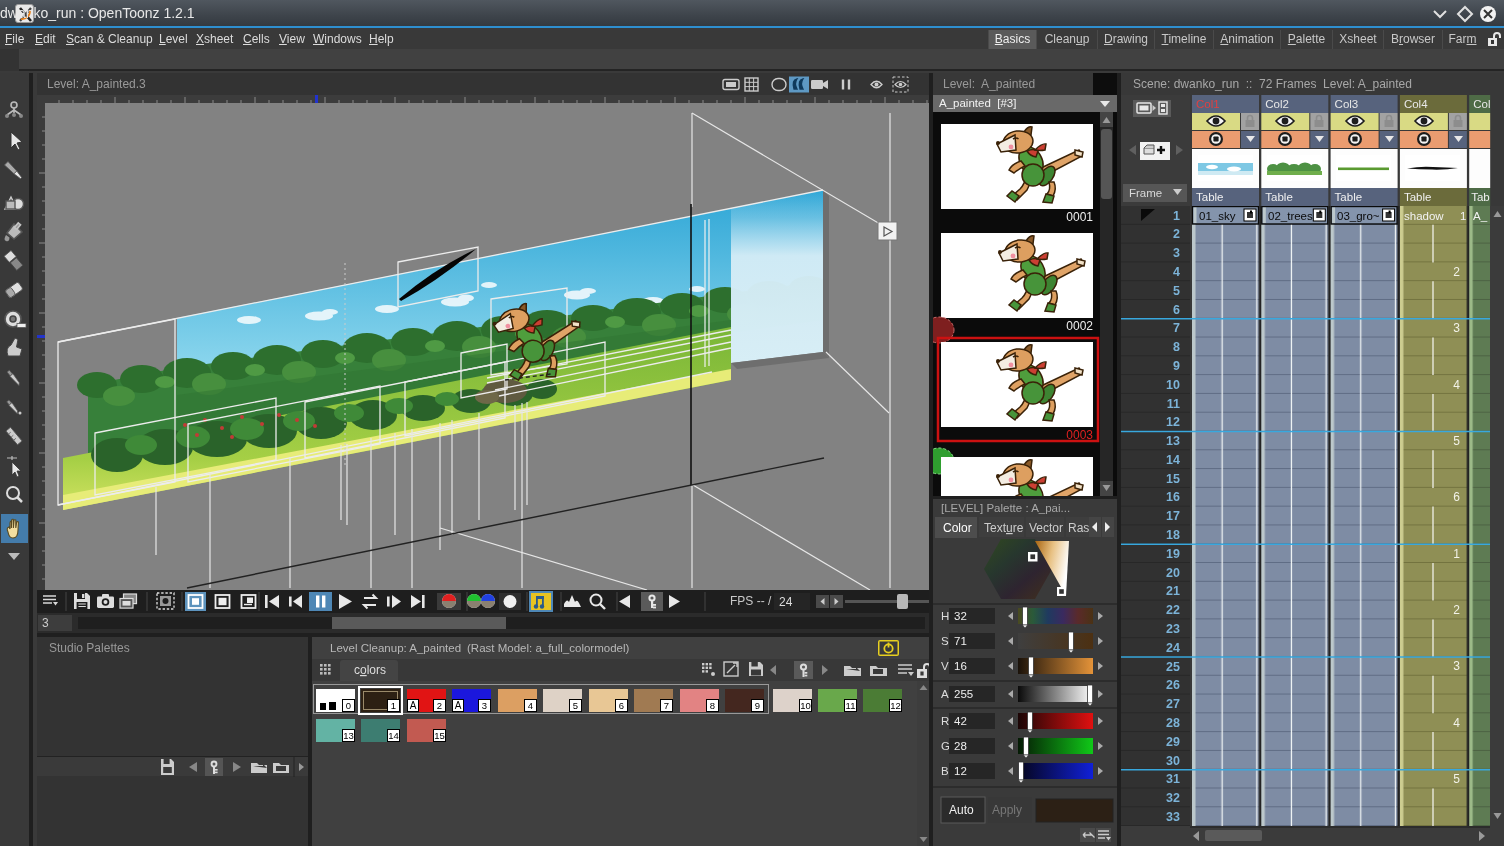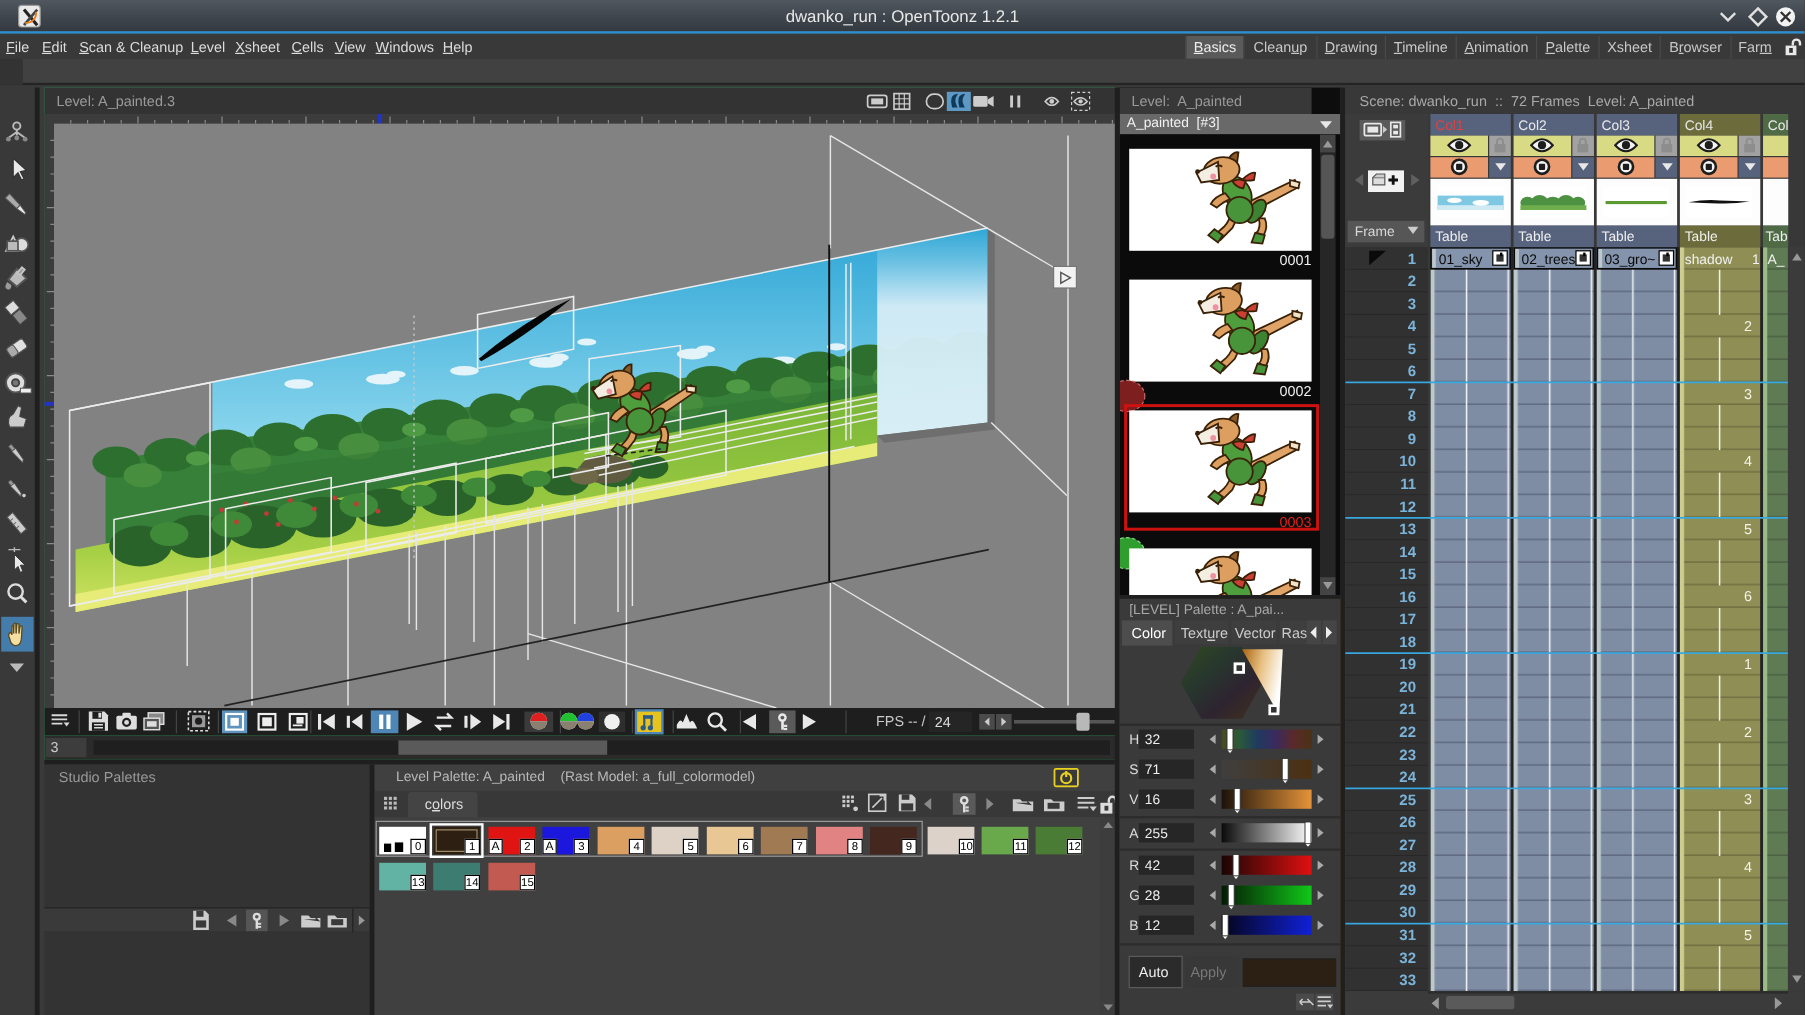--- a/index.html
+++ b/index.html
@@ -4,21 +4,21 @@
 <style>
 * { margin:0; padding:0; box-sizing:border-box; }
 html,body { width:1504px; height:846px; overflow:hidden; background:#3a3a3a;
   font-family:"Liberation Sans", sans-serif; }
 .abs { position:absolute; }
 #stage { position:relative; width:1504px; height:846px; }
 
 #titlebar { left:0; top:0; width:1504px; height:28px;
   background:linear-gradient(#50575f,#3e444b 60%,#343a40);
   border-bottom:2px solid #2e8fd0; }
-#titlebar .title { width:100%; text-align:center; top:5px; color:#e8e8e8; font-size:14px; }
+#titlebar .title { width:100%; top:5px; color:#e8e8e8; font-size:14px; }
 #applogo { left:15px; top:4px; width:19px; height:19px; background:#e9e9e9; border-radius:3px;
   border:1px solid #999; }
 
 #menubar { left:0; top:30px; width:1504px; height:19px; background:#393939; color:#dcdcdc;
   font-size:12px; }
 #menubar .mi { position:absolute; top:2px; }
 #menubar u { text-decoration:underline; }
 .roomtab { position:absolute; top:0; height:19px; line-height:18px; text-align:center;
   color:#c8c8c8; border-left:1px solid #4a4a4a; font-size:12px; }
 .roomtab.sel { background:#5a5a5a; color:#eee; }
@@ -32,21 +32,21 @@
 
 #viewer { left:37px; top:73px; width:893px; height:560px; background:#22c55e; }
 #vhead { left:0; top:0; width:893px; height:22px; background:#333; color:#9a9a9a; font-size:12px; }
 #vtools { left:0; top:517px; width:893px; height:23px; background:#1e1e1e; }
 #vframerow { left:0; top:540px; width:893px; height:20px; background:#2b2b2b; }
 
 #studio { left:37px; top:637px; width:271px; height:209px; background:#333; }
 #levelpal { left:312px; top:637px; width:618px; height:209px; background:#404040; }
 
 #filmstrip { left:933px; top:73px; width:184px; height:423px; background:#0d0d0d; }
-#styleed { left:933px; top:499px; width:184px; height:347px; background:#a16207; }
+#styleed { left:933px; top:499px; width:184px; height:347px; background:#f9a8d4; }
 
 #xsheet { left:1121px; top:73px; width:383px; height:773px; background:#333; }
 .px { position:absolute; }
 .sw { position:absolute; width:39px; height:23px; }
 .sw i { position:absolute; background:#000; }
 .sw b { position:absolute; right:0; bottom:0; width:13px; height:13px; background:#fff;
   border:1px solid #000; color:#000; font-size:9.5px; font-weight:normal; text-align:center;
   line-height:12px; font-style:normal; }
 .sw a { position:absolute; left:0; bottom:0; width:12px; height:13px; background:#fff;
   border:1px solid #000; color:#000; font-size:10px; text-align:center; line-height:12px;
@@ -634,21 +634,21 @@
               <rect x="3" y="5" width="10" height="5" fill="#3a3a3a"></rect>
             </g>
         <path d="M262 6 l5 4 l-5 4 z" fill="#999"></path>
       </g>
       <line x1="257" y1="0" x2="257" y2="20" stroke="#222"></line>
     </svg>
   </div>
 </div>
 
 <div id="levelpal" class="abs">
-  <div class="px" style="left:18px;top:5px;color:#b8b8b8;font-size:11.5px">Level Palette: A_painted</div>
+  <div class="px" style="left:18px;top:5px;color:#b8b8b8;font-size:11.5px">Level Cleanup: A_painted</div>
   <div class="px" style="left:155px;top:5px;color:#b8b8b8;font-size:11.5px">(Rast Model: a_full_colormodel)</div>
   <div class="px" style="left:566px;top:3px;width:21px;height:16px;background:#e8d020;border-radius:2px">
     <svg width="21" height="16" viewBox="0 0 21 16">
           <rect x="1.5" y="1.5" width="18" height="13" fill="#3a3a3a"></rect>
           <circle cx="10.5" cy="8.5" r="4.2" fill="none" stroke="#e8d020" stroke-width="1.8"></circle>
           <rect x="9.6" y="2.5" width="1.8" height="5" fill="#e8d020"></rect>
         </svg>
   </div>
   <div class="px" style="left:0;top:22px;width:618px;height:22px;background:#383838">
     <svg width="618" height="22" viewBox="0 0 618 22">

